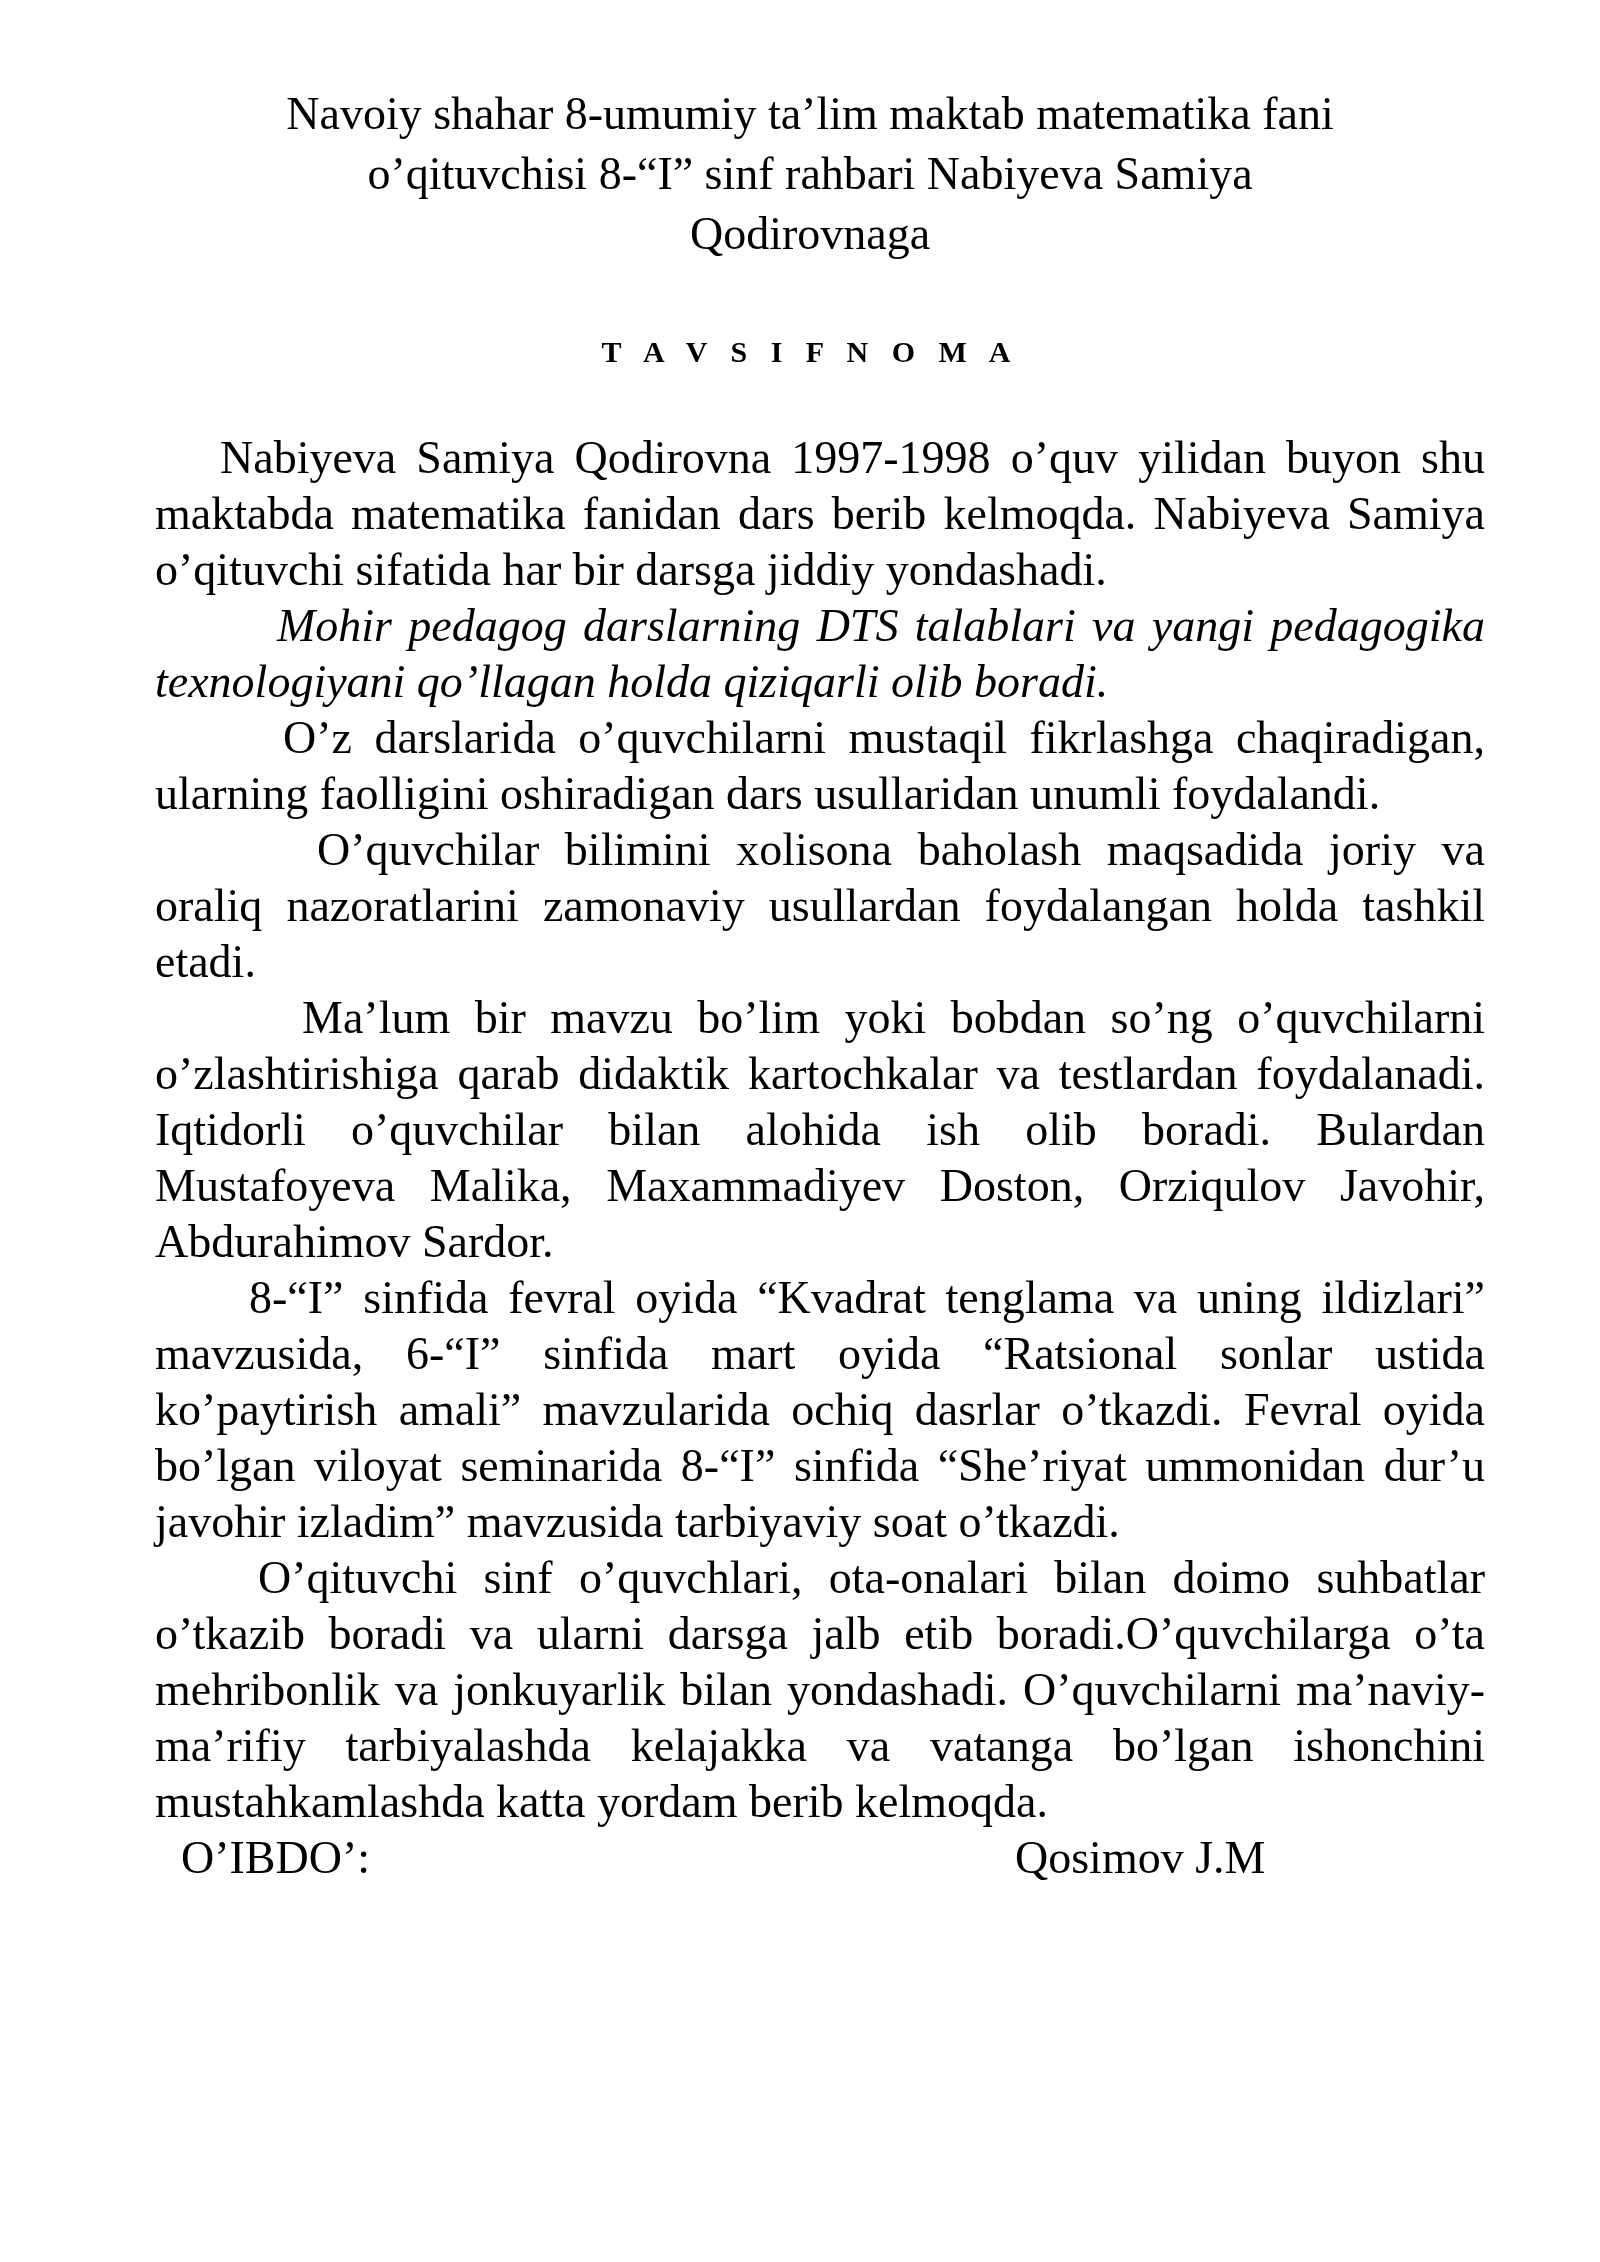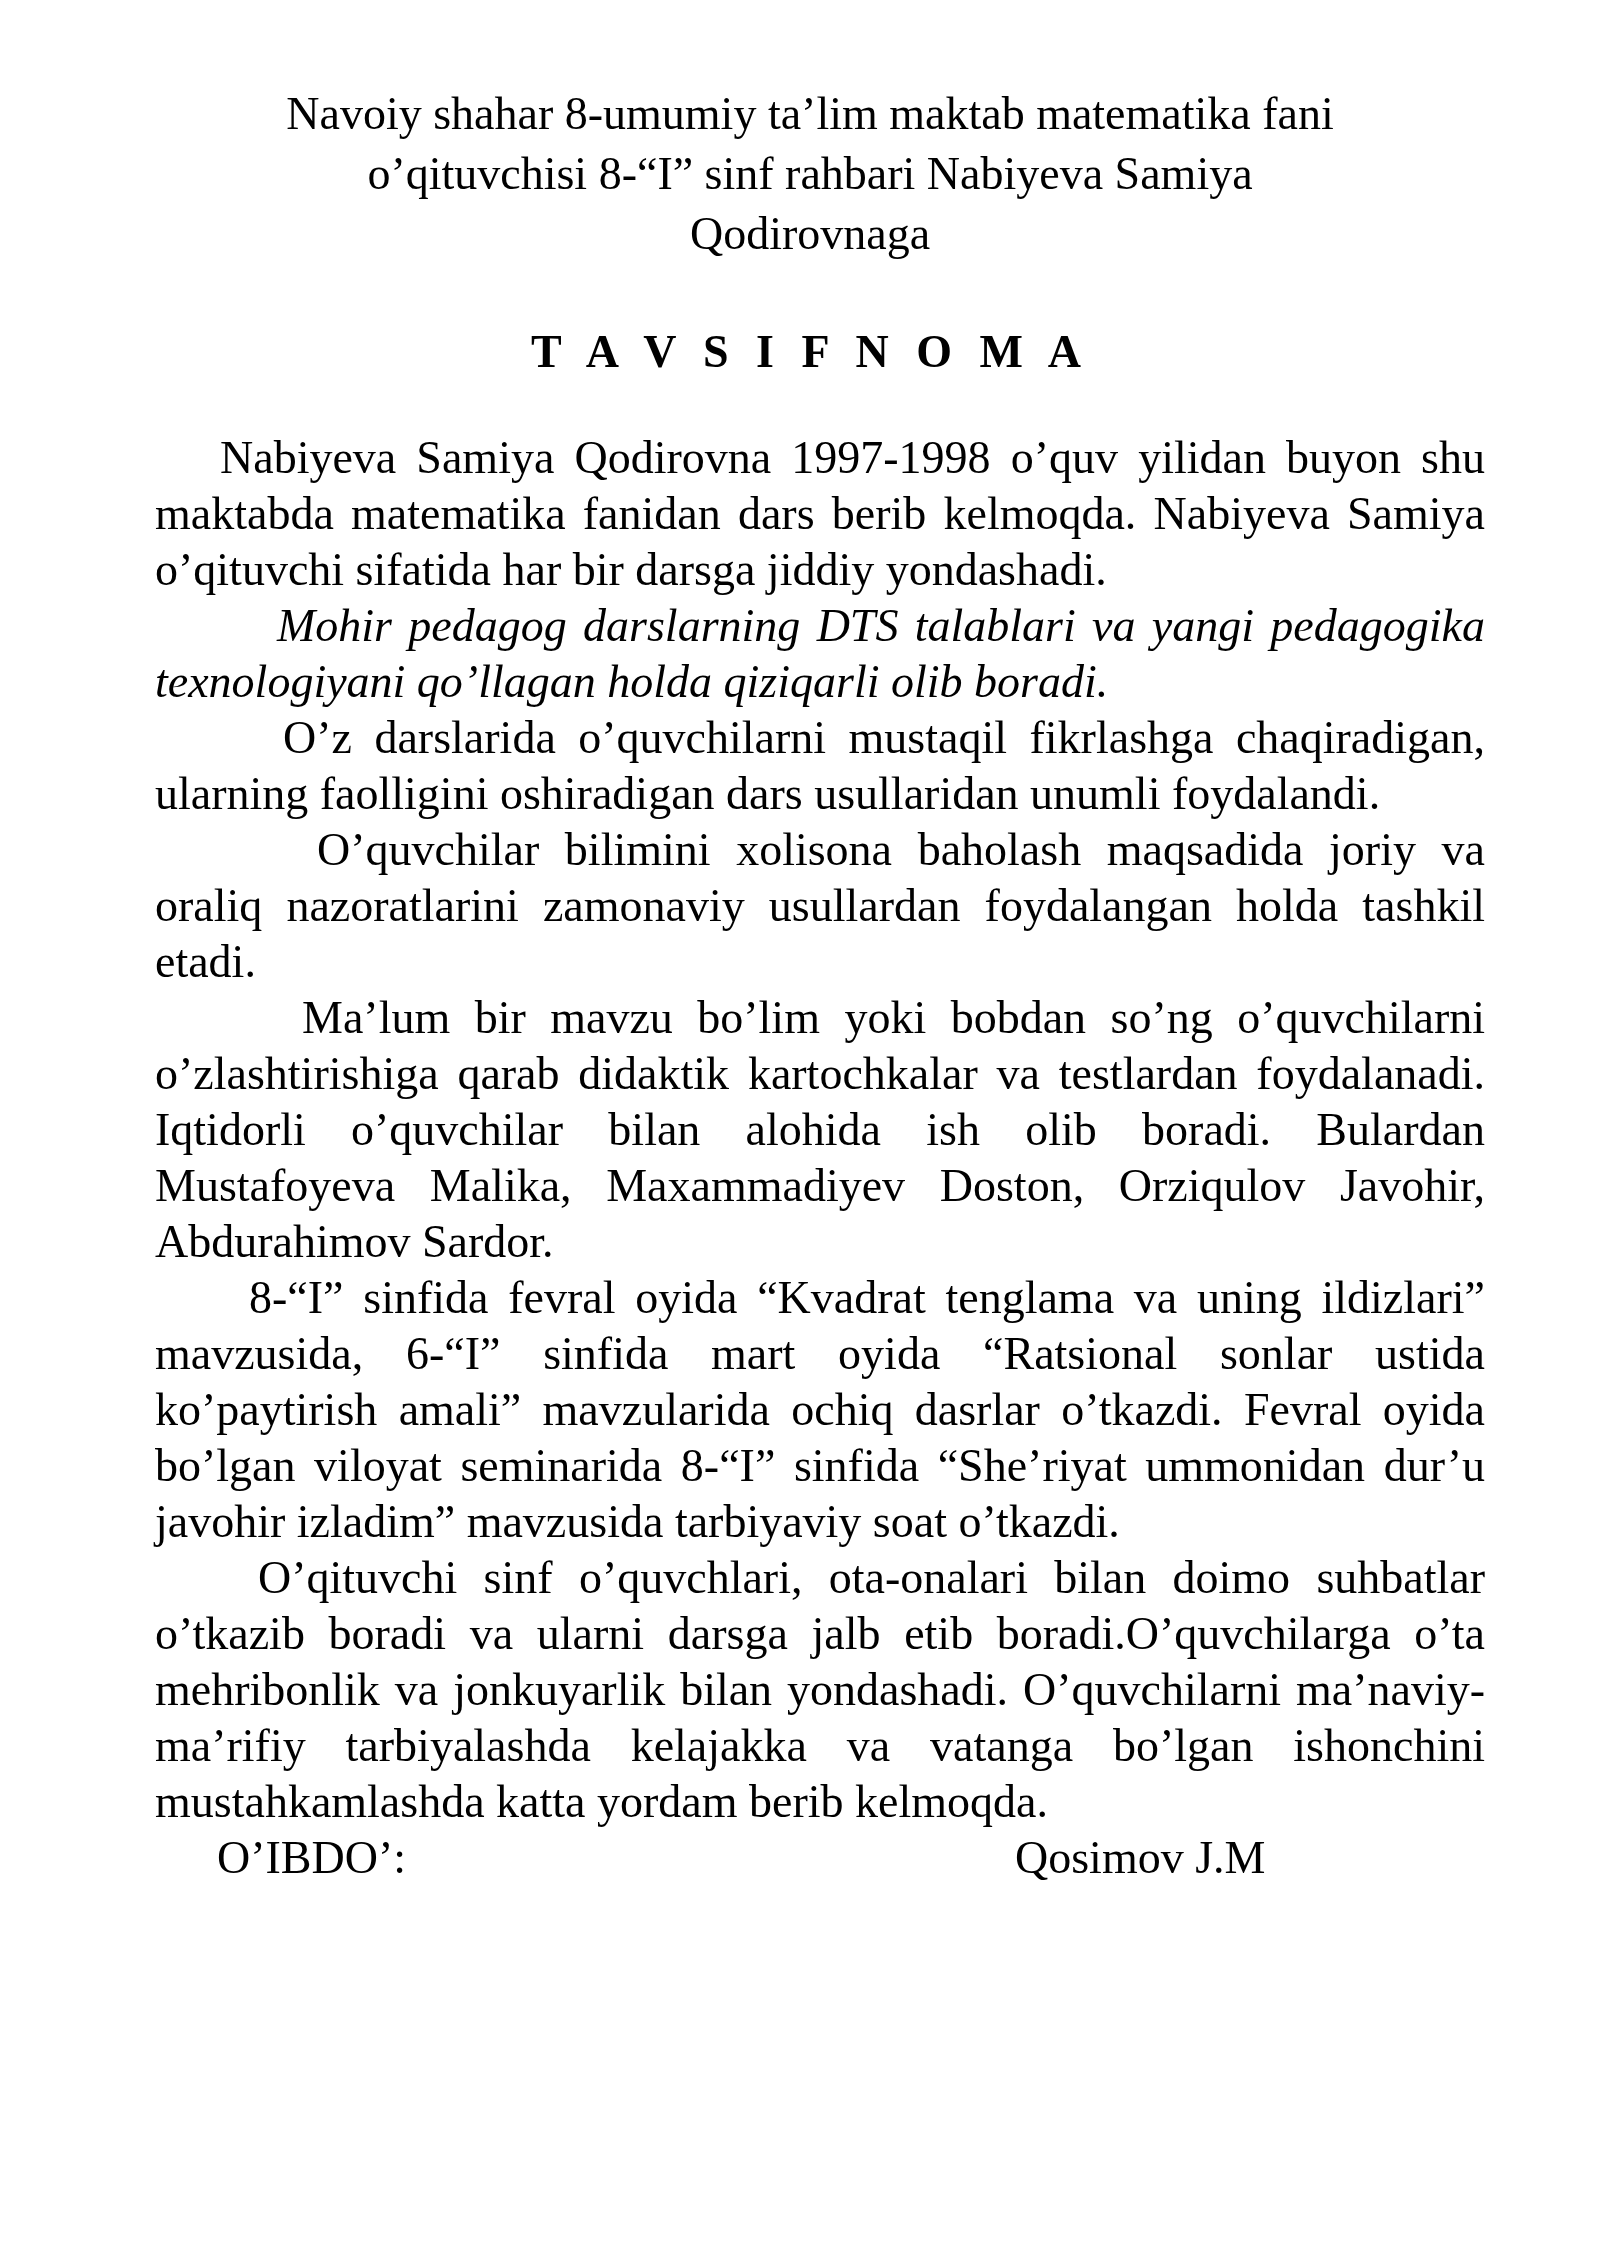--- a/index.html
+++ b/index.html
@@ -20,21 +20,21 @@
   }
   .title {
     text-align: center;
     font-size: 46px;
     line-height: 60px;
     font-weight: normal;
   }
   .doc-heading {
     margin-top: 58px;
     text-align: center;
-    font-size: 46px;
+    font-size: 30px;
     line-height: 60px;
     font-weight: bold;
     letter-spacing: 8px;
   }
   .body-text {
     margin-top: 48px;
     font-size: 46px;
     line-height: 56px;
     margin-left: 20px;
   }
@@ -51,21 +51,21 @@
   .p6 { text-indent: 108px; }
   .p7 { text-indent: 94px; }
   .p8 { text-indent: 103px; }
   .signature-row {
     position: relative;
     font-size: 46px;
     line-height: 56px;
     height: 56px;
   }
   .signature-left {
-    margin-left: 82px;
+    margin-left: 46px;
   }
   .signature-right {
     position: absolute;
     left: 880px;
     top: 0;
   }
 </style>
 </head>
 <body>
 

